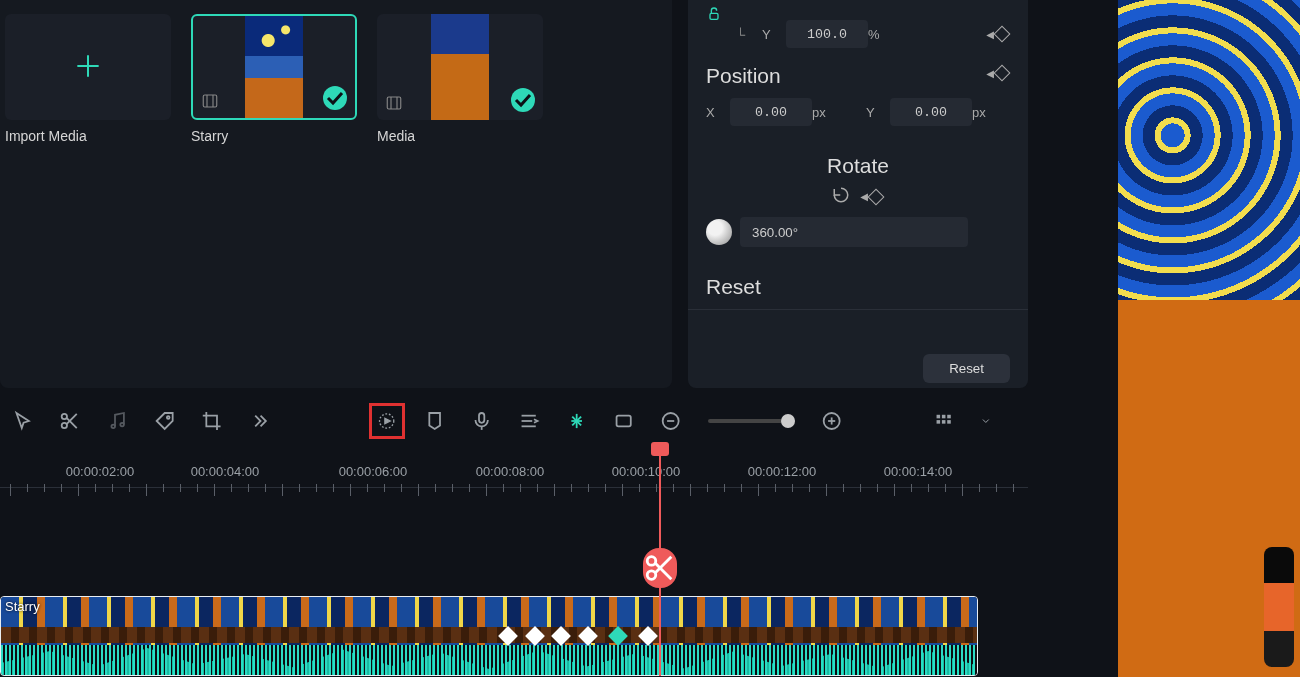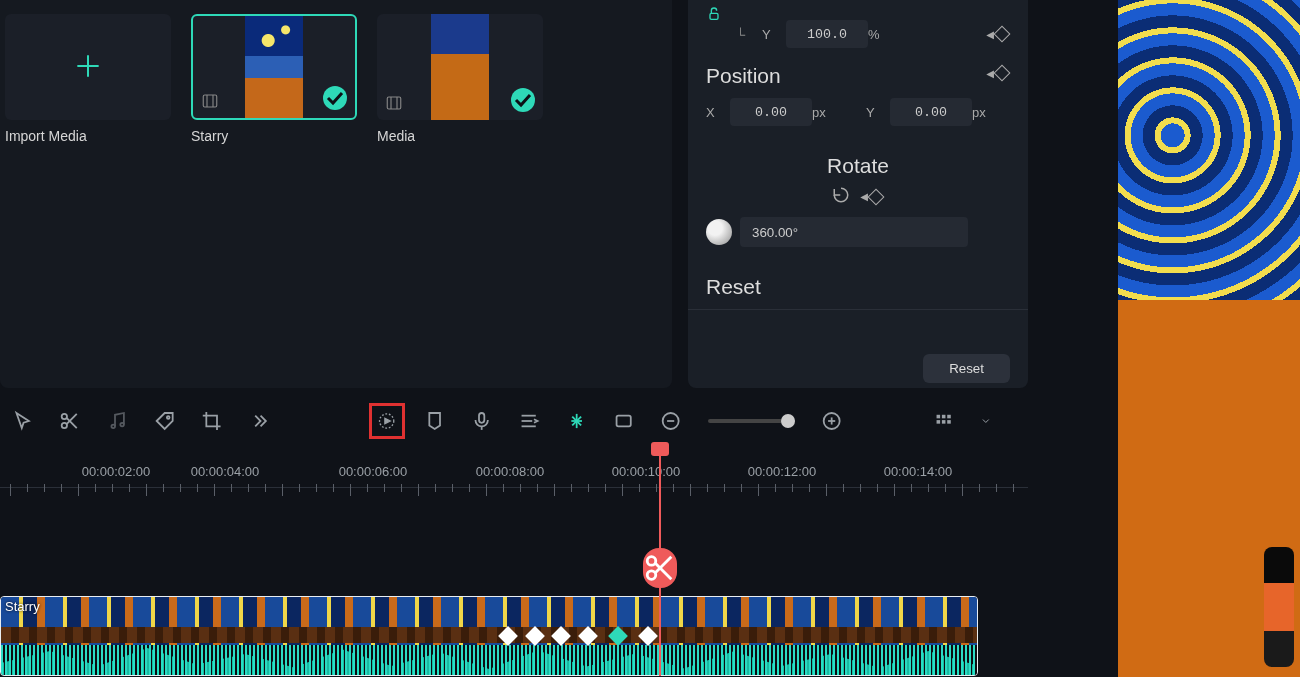--- a/index.html
+++ b/index.html
@@ -463,21 +463,21 @@
     </span>
   <span class="tool-icon" style="width:12px;">
       <svg viewBox="0 0 24 24" stroke="currentColor" fill="none" stroke-width="2">
         <polyline points="6 9 12 15 18 9"></polyline>
       </svg>
     </span>
 </div>
 
 <div class="timeline">
   <div class="time-ruler" id="time-ruler">
-      <span class="time-label" style="left: 116px;">00:00:02:00</span>
+      <span class="time-label" style="left: 100px;">00:00:02:00</span>
       <span class="time-label" style="left: 225px;">00:00:04:00</span>
       <span class="time-label" style="left: 373px;">00:00:06:00</span>
       <span class="time-label" style="left: 510px;">00:00:08:00</span>
       <span class="time-label" style="left: 646px;">00:00:10:00</span>
       <span class="time-label" style="left: 782px;">00:00:12:00</span>
       <span class="time-label" style="left: 918px;">00:00:14:00</span>
       <div class="tick-row">
         <div class="tick major" style="left: 10px;"></div>
         <div class="tick" style="left: 27px;"></div>
         <div class="tick" style="left: 44px;"></div>

